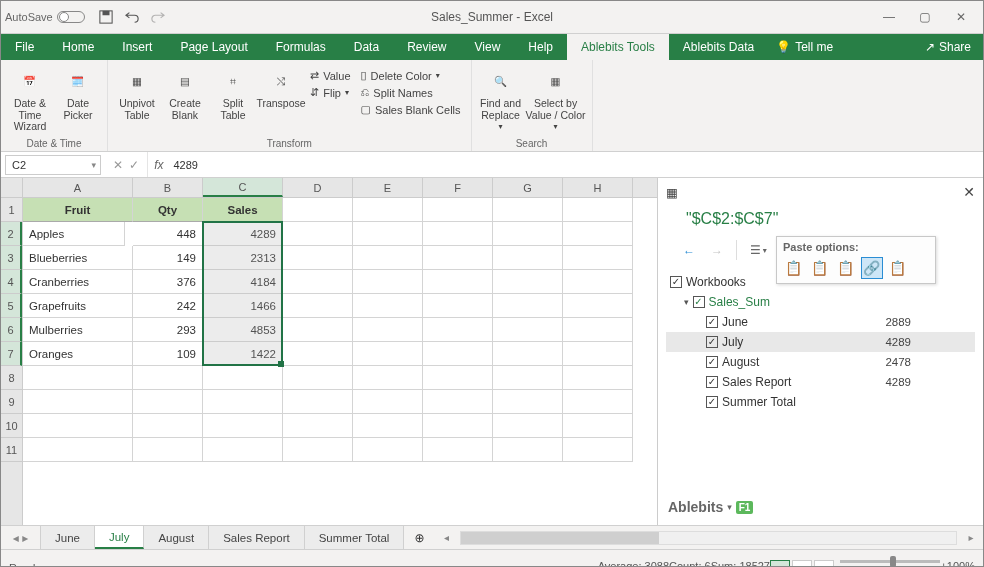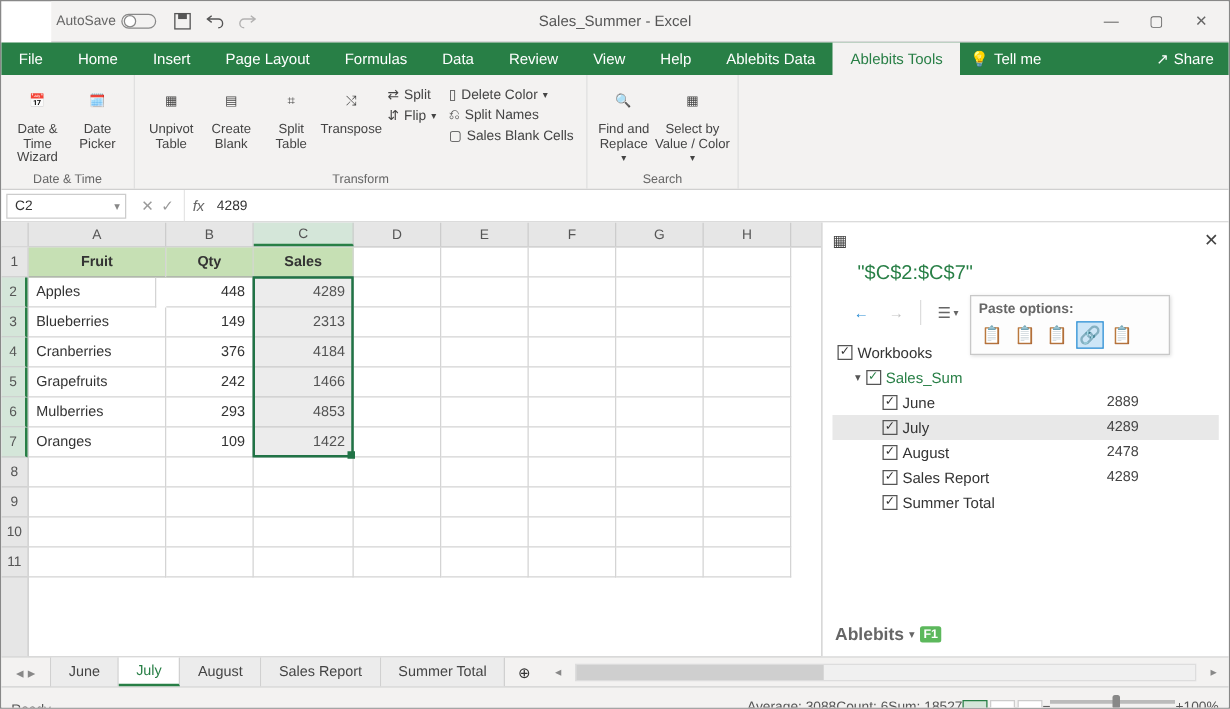--- a/index.html
+++ b/index.html
@@ -1,19 +1,19 @@
 <!DOCTYPE html>
 <html><head>
 <meta charset="utf-8">
 <style>
 * { box-sizing: border-box; margin: 0; padding: 0; font-family: "Segoe UI", Tahoma, sans-serif; }
 body { width: 984px; height: 567px; background: #fff; overflow: hidden; font-size: 12px; color: #333; border: 1px solid #888; position: relative; }
 
 
-.titlebar { height: 28px; background: #f3f2f1; display: flex; align-items: center; padding: 16px 4px; border-bottom: 1px solid #d0d0d0; margin-left: 40px; }
+.titlebar { height: 28px; background: #f3f2f1; display: flex; align-items: center; padding: 16px 4px; border-bottom: 1px solid #d0d0d0; }
 .autosave { display: flex; align-items: center; gap: 4px; color: #666; font-size: 11px; }
 .toggle { width: 28px; height: 12px; border: 1px solid #888; border-radius: 6px; position: relative; }
 .toggle::after { content: ""; position: absolute; left: 1px; top: 0px; width: 8px; height: 8px; border: 1px solid #888; border-radius: 50%; background: #fff; }
 .qat { display: flex; gap: 8px; margin-left: 12px; }
 .qat-btn { width: 18px; height: 18px; display: flex; align-items: center; justify-content: center; }
 .title-text { position: absolute; left: 50%; transform: translateX(-50%); font-size: 12px; color: #555; }
 .win-controls { margin-left: auto; display: flex; gap: 0; }
 .win-btn { width: 36px; height: 22px; display: flex; align-items: center; justify-content: center; color: #666; }
 
 
@@ -144,22 +144,22 @@
 <div class="ribbon-tabs">
   <div class="ribbon-tab">File</div>
   <div class="ribbon-tab">Home</div>
   <div class="ribbon-tab">Insert</div>
   <div class="ribbon-tab">Page Layout</div>
   <div class="ribbon-tab">Formulas</div>
   <div class="ribbon-tab">Data</div>
   <div class="ribbon-tab">Review</div>
   <div class="ribbon-tab">View</div>
   <div class="ribbon-tab">Help</div>
+  <div class="ribbon-tab active">Ablebits Tools</div>
   <div class="ribbon-tab">Ablebits Data</div>
-  <div class="ribbon-tab active">Ablebits Tools</div>
   <div class="tellme">
     <span>💡</span>
     <span>Tell me</span>
   </div>
   <div class="share">
     <span>↗</span>
     <span>Share</span>
   </div>
 </div>
 
@@ -191,21 +191,21 @@
           <div class="icon">⌗</div>
           <span>Split Table</span>
         </div>
       <div class="big-btn">
           <div class="icon">⤭</div>
           <span>Transpose</span>
         </div>
       <div class="stack">
         <div class="small-btn">
             <span>⇄</span>
-            <span>Split</span>
+            <span>Value</span>
           </div>
         <div class="small-btn">
             <span>⇵</span>
             <span>Flip</span>
             <span style="font-size:8px">▾</span>
           </div>
       </div>
       <div class="stack">
         <div class="small-btn">
             <span>▯</span>

